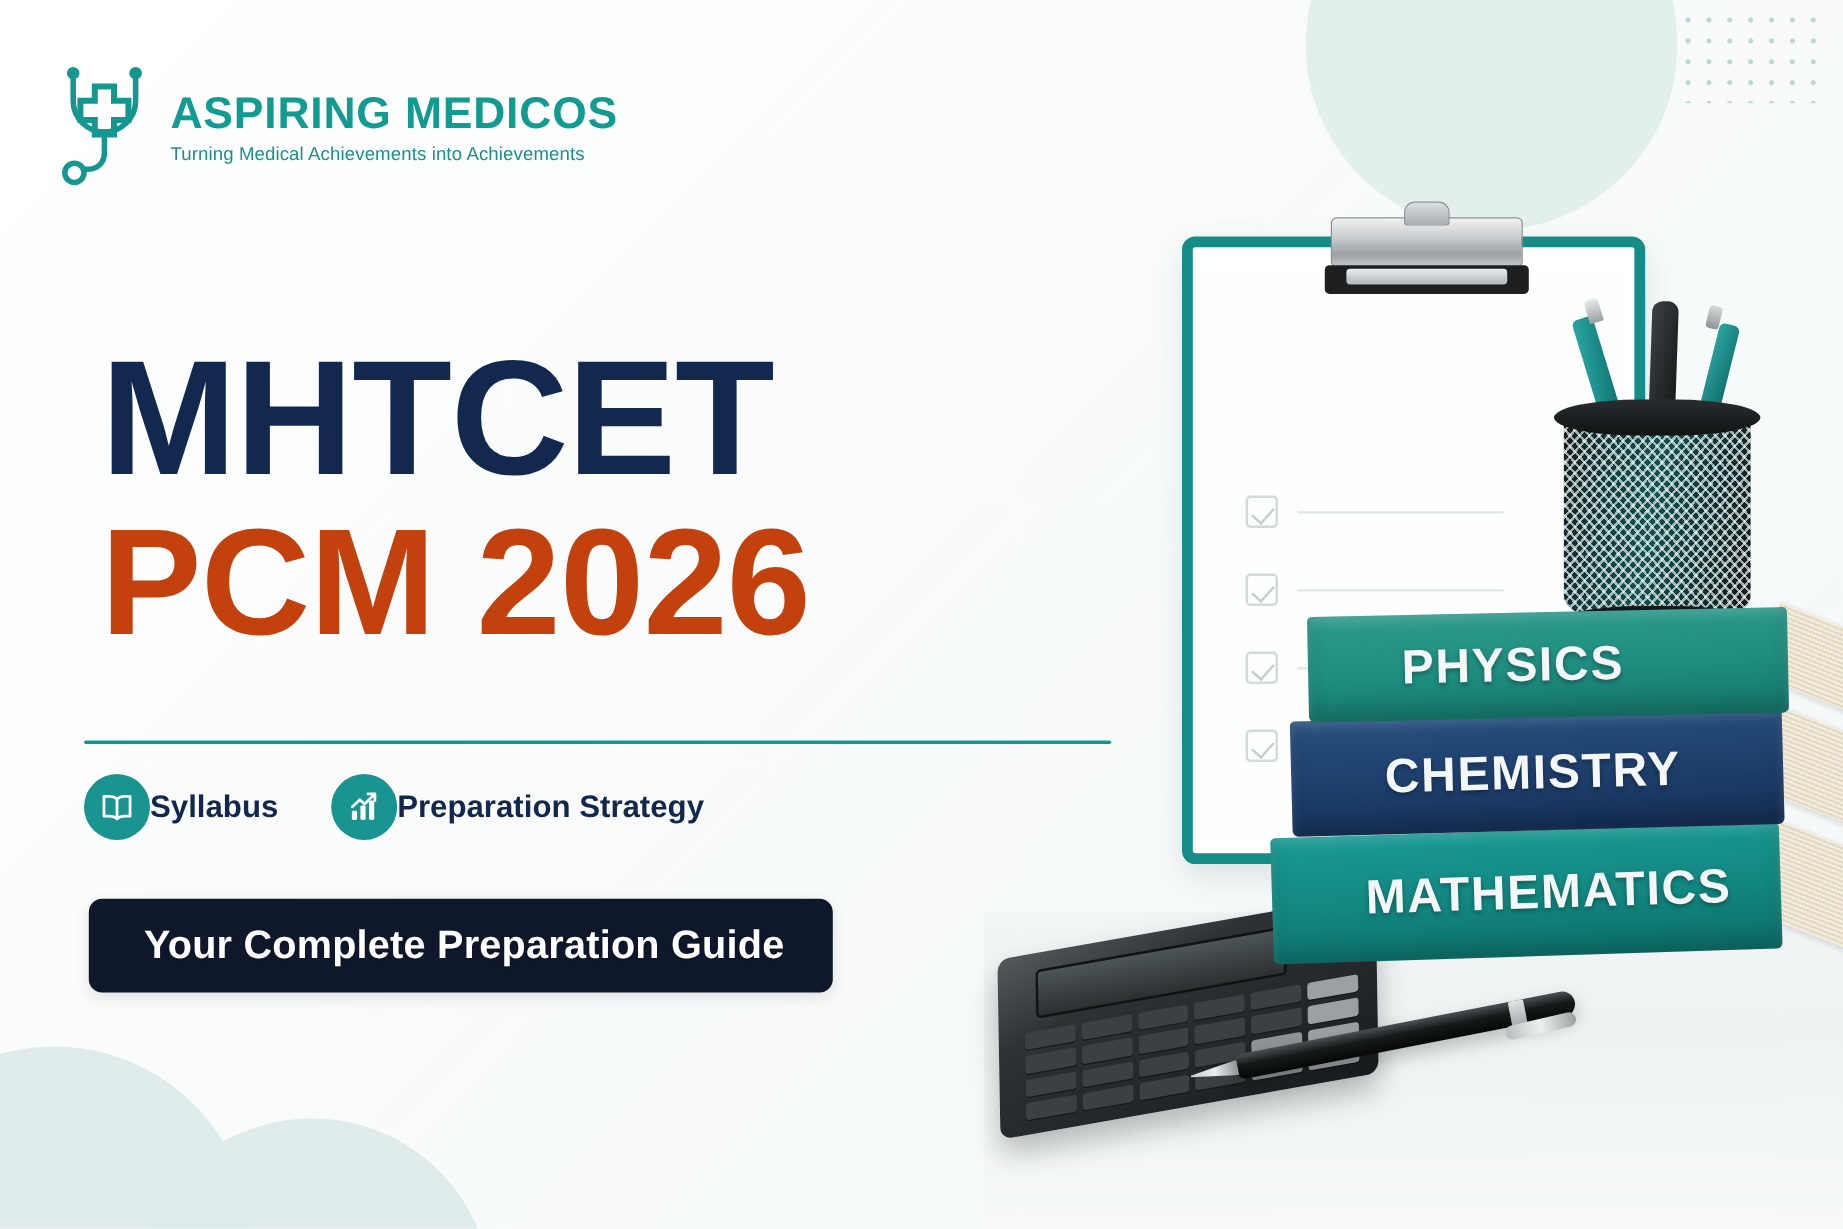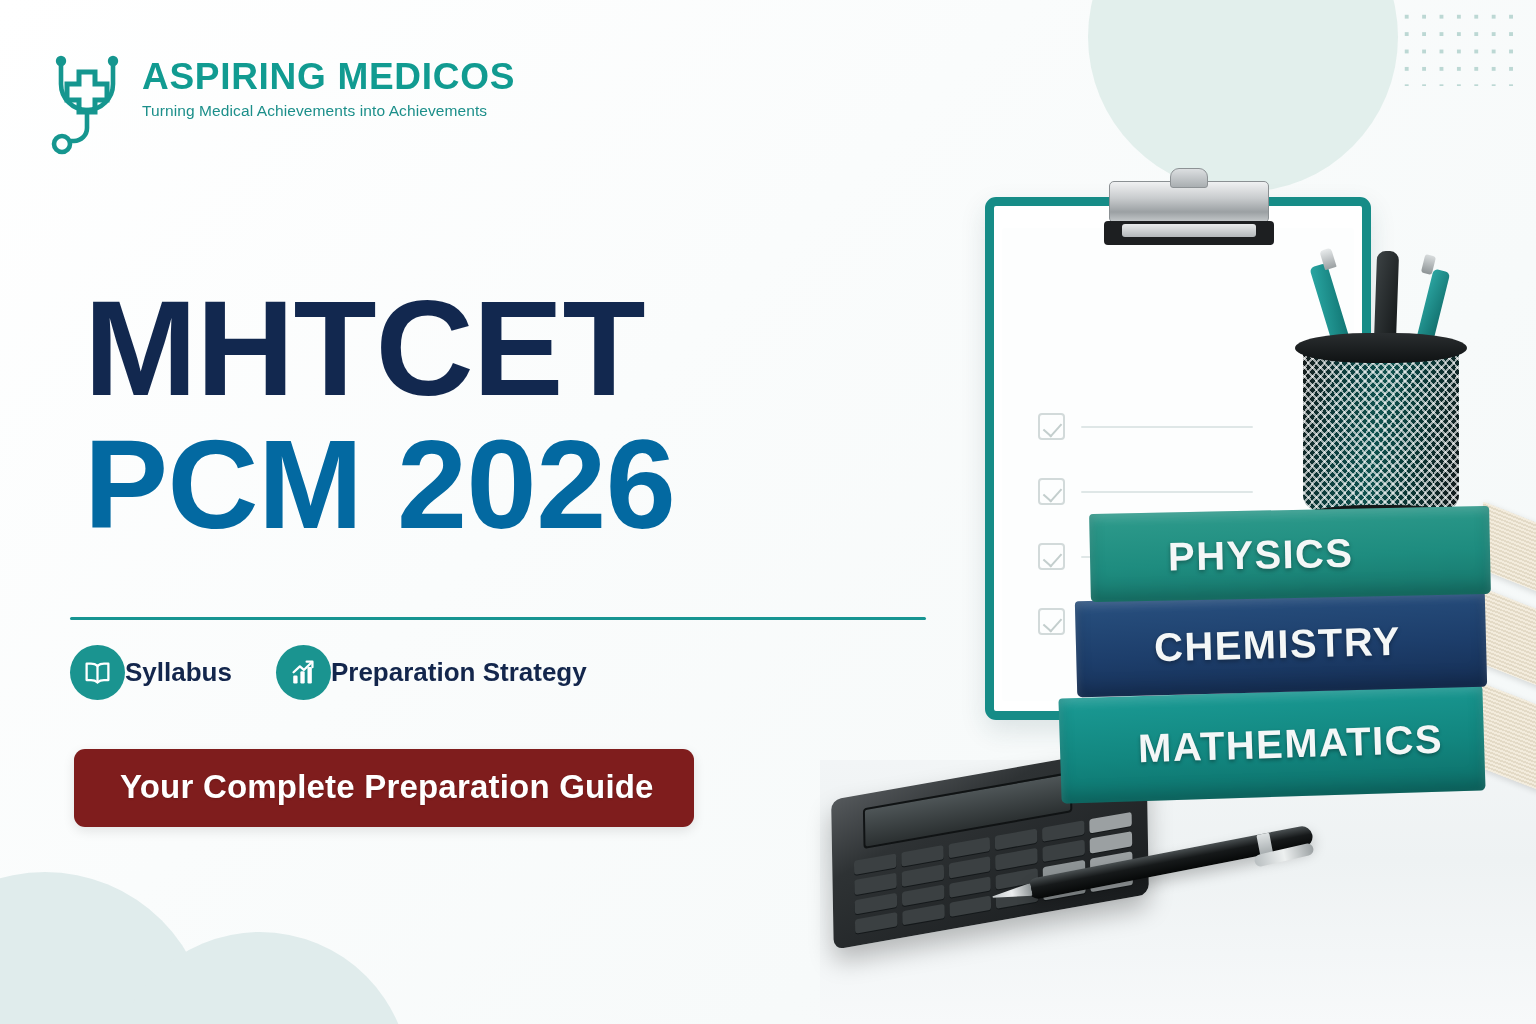--- a/index.html
+++ b/index.html
@@ -33,40 +33,40 @@
   }
   .dot-grid {
     position:absolute; top:8px; left:1398px;
     width:128px; height:78px;
     background-image:radial-gradient(#b9d6d2 2.1px, transparent 2.2px);
     background-size:17.4px 17.4px;
     opacity:.95;
   }
 
   
-  .logo { position:absolute; left:44px; top:52px; display:flex; align-items:flex-start; gap:12px; }
+  .logo { position:absolute; left:44px; top:52px; display:flex; align-items:center; gap:12px; }
   .logo-mark { width:86px; height:104px; flex:none; }
   .logo-text { padding-top:6px; }
   .logo-name {
     font-size:37px; font-weight:bold; letter-spacing:.7px;
     color:#119b91; line-height:1; white-space:nowrap;
   }
   .logo-tag {
     font-size:15.5px; color:#1c8f8a; letter-spacing:.1px;
     margin-top:7px; white-space:nowrap;
   }
 
   
   .headline { position:absolute; left:84px; top:282px; }
   .h-line1 {
     font-size:136px; font-weight:bold; color:#12284f;
     letter-spacing:-1px; line-height:.98;
   }
   .h-line2 {
-    font-size:126px; font-weight:bold; color:#0369a1;
+    font-size:126px; font-weight:bold; color:#c2410c;
     letter-spacing:-.5px; line-height:1.02; margin-top:6px;
   }
 
   .divider {
     position:absolute; left:70px; top:617px;
     width:856px; height:3px; background:#179592; border-radius:2px;
   }
 
   
   .features { position:absolute; left:70px; top:645px; display:flex; align-items:center; gap:44px; }
@@ -75,21 +75,21 @@
     width:55px; height:55px; border-radius:50%;
     background:#1a9490; flex:none;
     display:flex; align-items:center; justify-content:center;
   }
   .f-icon svg { width:29px; height:29px; display:block; }
   .f-label { font-size:26px; font-weight:bold; color:#13264c; white-space:nowrap; }
 
   
   .cta {
     position:absolute; left:74px; top:749px;
-    background:#7f1d1d; border-radius:11px;
+    background:#0f172a; border-radius:11px;
     padding:19px 40px 21px 46px;
     box-shadow:0 4px 12px rgba(0,0,0,.10);
   }
   .cta-text {
     font-size:33px; font-weight:bold; color:#ffffff;
     letter-spacing:.2px; white-space:nowrap;
     text-shadow:0 1px 2px rgba(0,0,0,.18);
   }
 
   

